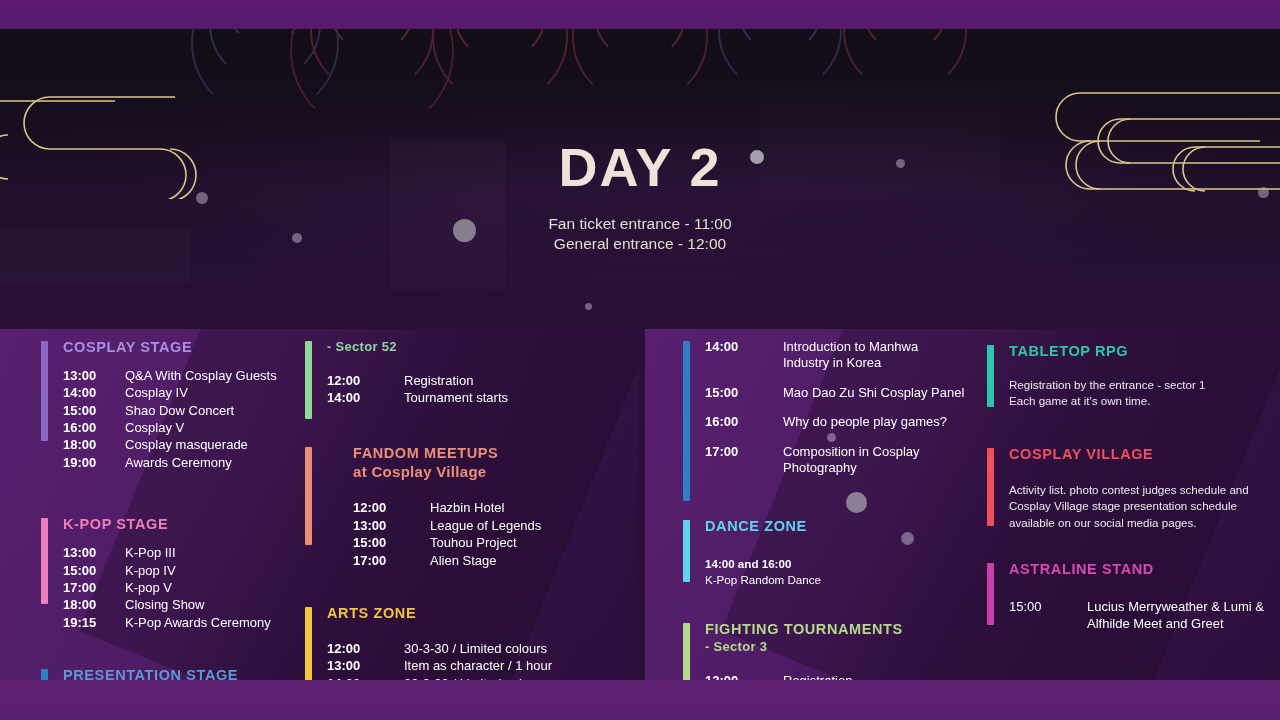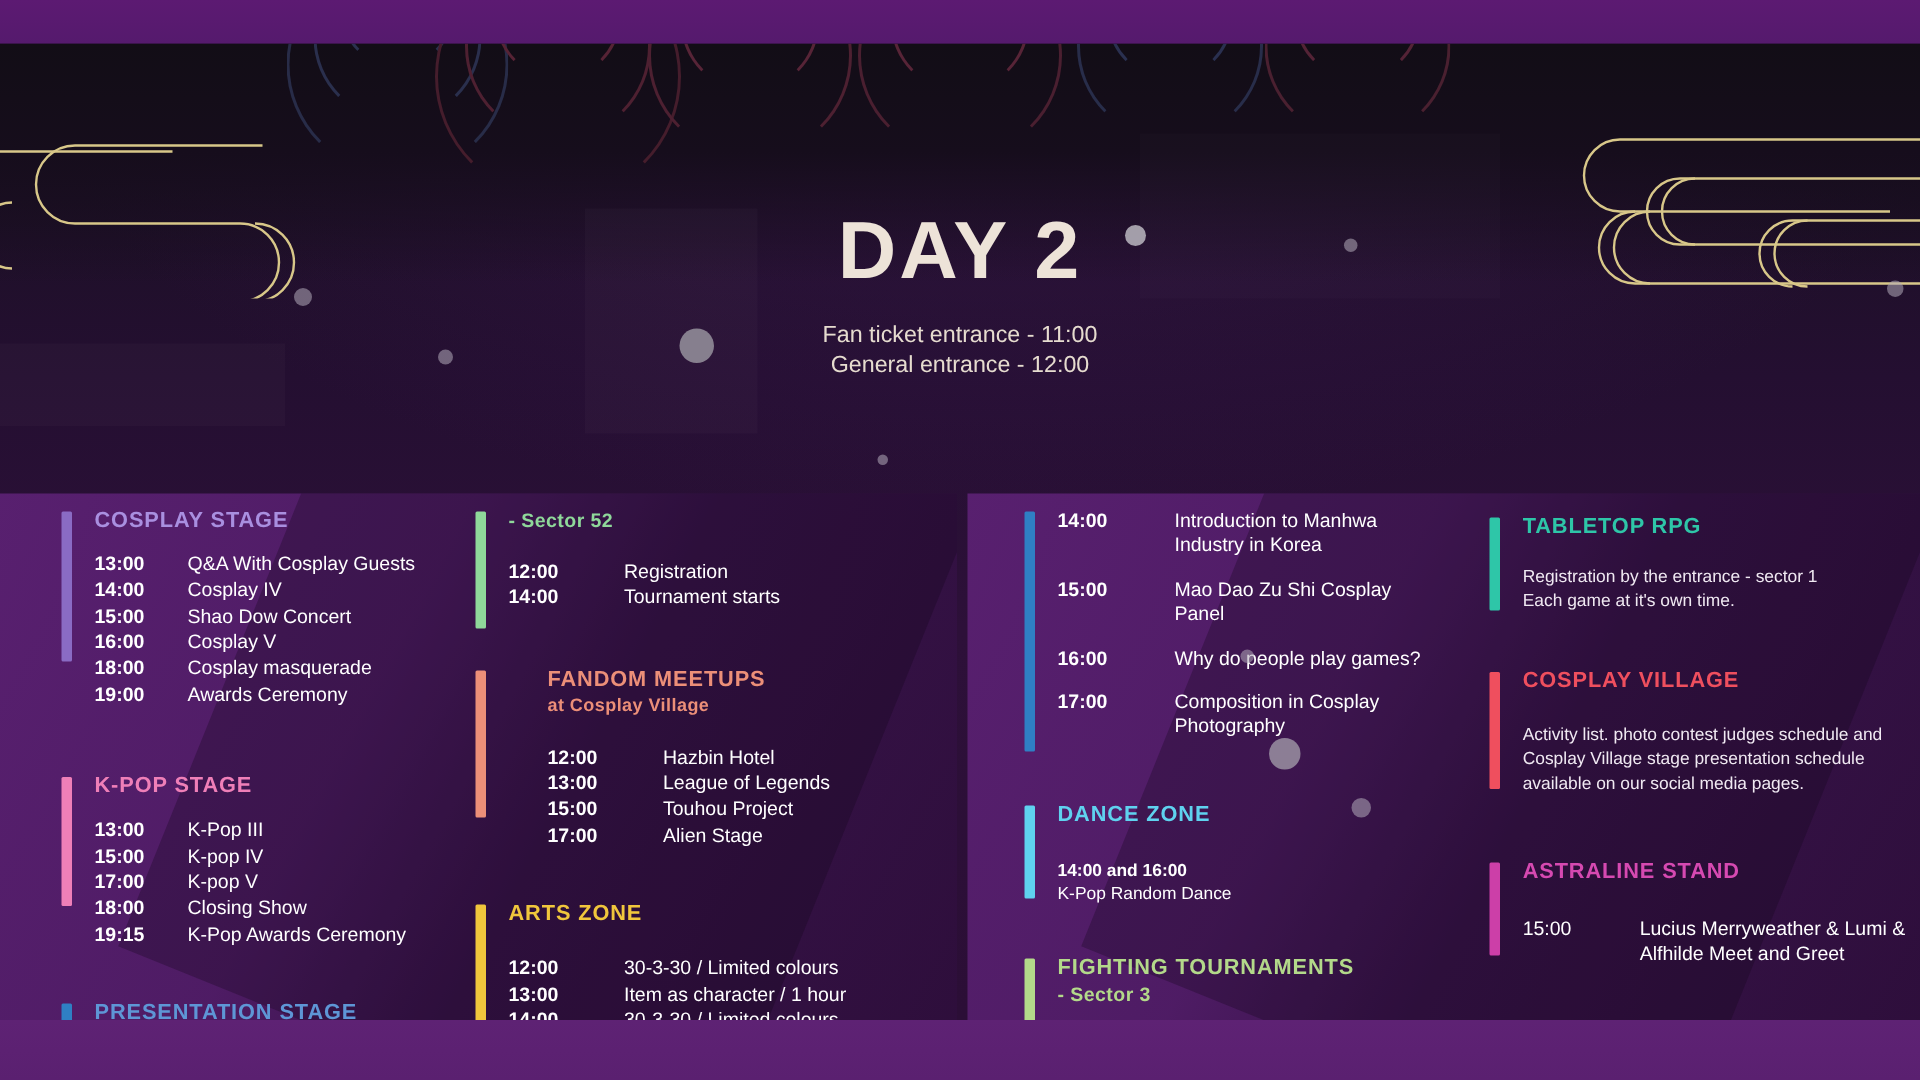--- a/index.html
+++ b/index.html
@@ -71,21 +71,21 @@
     overflow:hidden;
   }
   .panel-left  { left:0;    width:638px; }
   .panel-right { left:645px; width:635px; }
   .panel .diag {
     position:absolute; right:-40px; top:-60px; width:420px; height:560px;
     background:rgba(20,8,28,.30);
     transform:rotate(22deg); transform-origin:top right;
   }
 
-  .cols { position:relative; display:flex; height:100%; z-index:2;gap:12px; }
+  .cols { position:relative; display:flex; height:100%; z-index:2; }
   .col { position:relative; }
 
   
   .sec { position:relative; padding-left:22px; }
   .bar {
     position:absolute; left:0; top:2px; width:7px; border-radius:1px;
   }
   .sec-title {
     font-size:14.5px; font-weight:bold; letter-spacing:.6px;
     line-height:1.24; text-transform:uppercase;
@@ -285,21 +285,21 @@
             <div class="row">
                 <span class="t" style="width:77px;">14:00</span>
                 <span class="d">Tournament starts</span>
               </div>
           </div>
         </div>
 
         <div class="sec" style="margin-top:38px;padding-left:48px;">
           <div class="bar" style="height:98px; background:#ec8f78;"></div>
           <div class="sec-title" style="color:#ec8f78;">FANDOM MEETUPS</div>
-          <div class="sec-sub" style="color:#ec8f78; font-size:12px;">at Cosplay Village</div>
+          <div class="sec-sub" style="color:#ec8f78; font-size:15px;">at Cosplay Village</div>
           <div class="rows tight" style="margin-top:19px;">
             <div class="row">
                 <span class="t" style="width:77px;">12:00</span>
                 <span class="d">Hazbin Hotel</span>
               </div>
             <div class="row">
                 <span class="t" style="width:77px;">13:00</span>
                 <span class="d">League of Legends</span>
               </div>
             <div class="row">
@@ -400,21 +400,21 @@
           <div class="sec-note" style="margin-top:16px; white-space:pre-line;">Registration by the entrance - sector 1
 Each game at it's own time.</div>
         </div>
 
         <div class="sec" style="margin-top:36px;">
           <div class="bar" style="height:78px; background:#ef4f5e;"></div>
           <div class="sec-title" style="color:#ef4f5e;">COSPLAY VILLAGE</div>
           <div class="sec-note" style="margin-top:18px; max-width:258px;">Activity list. photo contest judges schedule and Cosplay Village stage presentation schedule available on our social media pages.</div>
         </div>
 
-        <div class="sec" style="margin-top:42px;">
+        <div class="sec" style="margin-top:30px;">
           <div class="bar" style="height:62px; background:#cc3fa8;"></div>
           <div class="sec-title" style="color:#d649b1;">ASTRALINE STAND</div>
           <div class="rows" style="margin-top:20px;">
             <div class="row plain">
               <span class="t" style="width:78px;">15:00</span>
               <span class="d">Lucius Merryweather &amp; Lumi &amp; Alfhilde Meet and Greet</span>
             </div>
           </div>
         </div>
 

